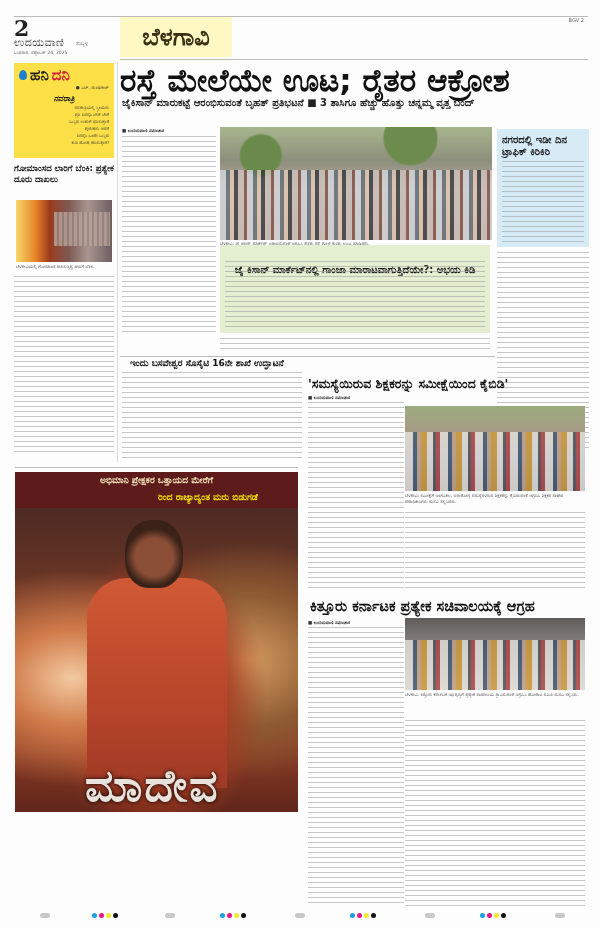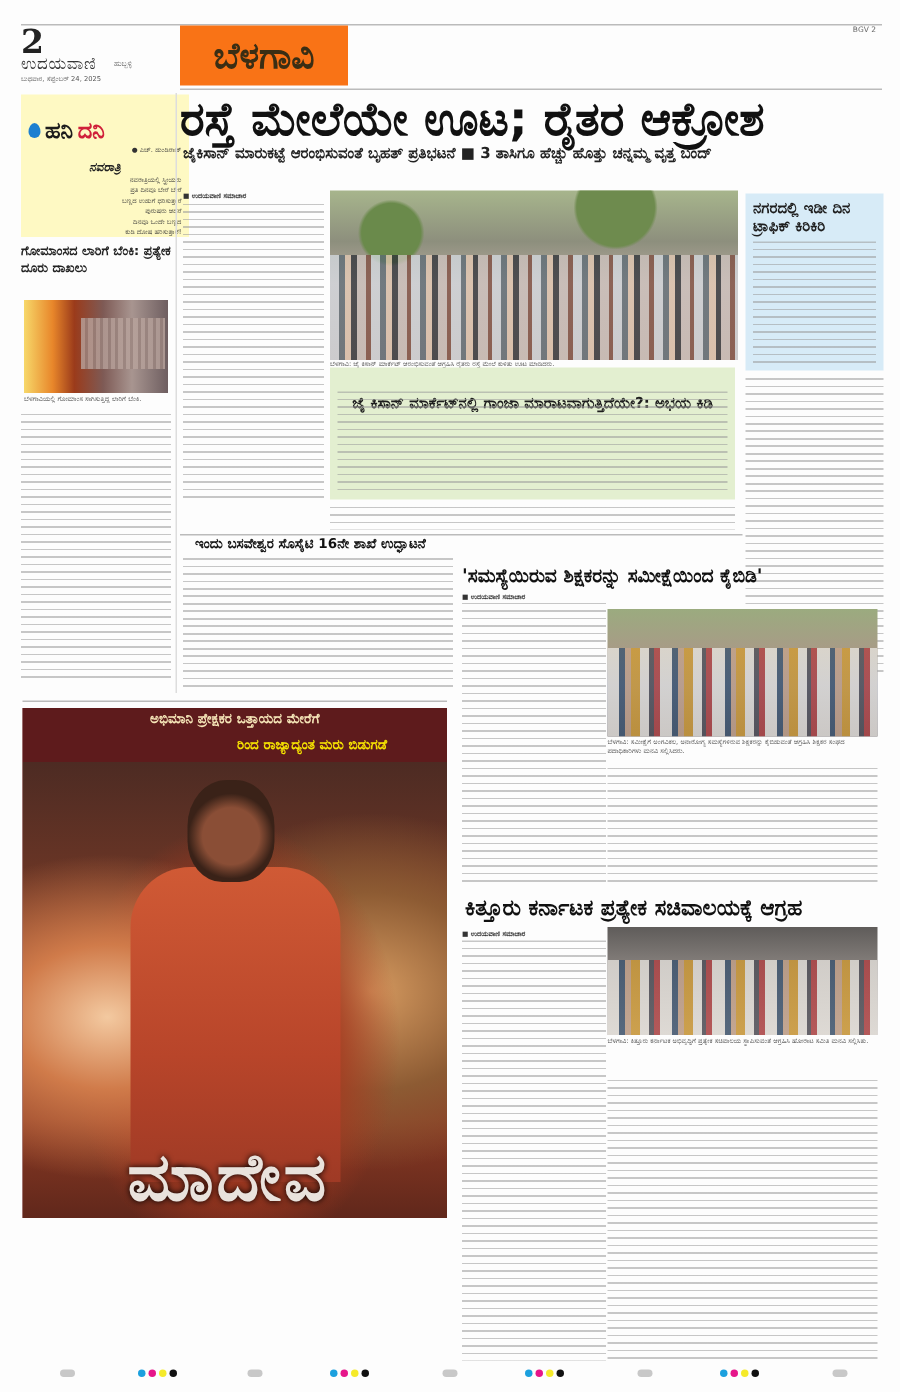--- a/index.html
+++ b/index.html
@@ -7,26 +7,26 @@
   body { position: relative; font-family: "DejaVu Sans", sans-serif; color: #222; }
 
   .abs { position: absolute; }
   .rule { position: absolute; background: #bbb; height: 1px; }
 
   
   .page-num { left: 14px; top: 15px; font-family: "DejaVu Serif", serif; font-weight: bold; font-size: 22px; color: #222; }
   .paper-name { left: 14px; top: 36px; font-weight: normal; font-size: 11px; color: #333; letter-spacing: 0.5px; }
   .paper-sub { left: 76px; top: 40px; font-size: 5px; color: #555; }
   .dateline { left: 14px; top: 50px; font-size: 4.5px; color: #555; }
-  .section-box { left: 120px; top: 17px; width: 112px; height: 40px; background: #f97316; display: flex; align-items: center; justify-content: center; }
+  .section-box { left: 120px; top: 17px; width: 112px; height: 40px; background: #fef9c3; display: flex; align-items: center; justify-content: center; }
   .section-box span { font-family: "DejaVu Sans", sans-serif; font-weight: bold; font-size: 24px; color: #3a2e14; }
   .edition-code { right: 16px; top: 17px; font-size: 5px; color: #666; }
 
   
-  .hani-box { left: 14px; top: 63px; width: 112px; height: 95px; background: #fef9c3; padding: 15px 5px; }
+  .hani-box { left: 14px; top: 63px; width: 100px; height: 95px; background: #fde047; padding: 3px 5px; }
   .hani-title { display: flex; align-items: center; gap: 3px; font-weight: bold; font-size: 15px; }
   .drop { width: 8px; height: 10px; background: #1c7fd0; border-radius: 50% 50% 50% 50% / 60% 60% 40% 40%; }
   .hani-1 { color: #1c1c1c; }
   .hani-2 { color: #d0203a; }
   .hani-author { font-size: 4.5px; text-align: right; color: #333; margin-top: 1px; }
   .poem-title { font-weight: bold; font-size: 8px; text-align: center; margin-top: 4px; color: #222; font-style: italic; }
   .poem-line { font-size: 4.5px; text-align: right; line-height: 7px; color: #333; }
 
   .left-head { left: 14px; top: 163px; width: 100px; font-weight: bold; font-size: 8.5px; line-height: 11px; color: #222; }
   .fire-img { left: 16px; top: 200px; width: 96px; height: 62px; background: linear-gradient(90deg, #f7d86a 0%, #e8862a 20%, #9b3b1b 35%, #7e5a55 55%, #a89590 75%, #6e5e60 100%); }

